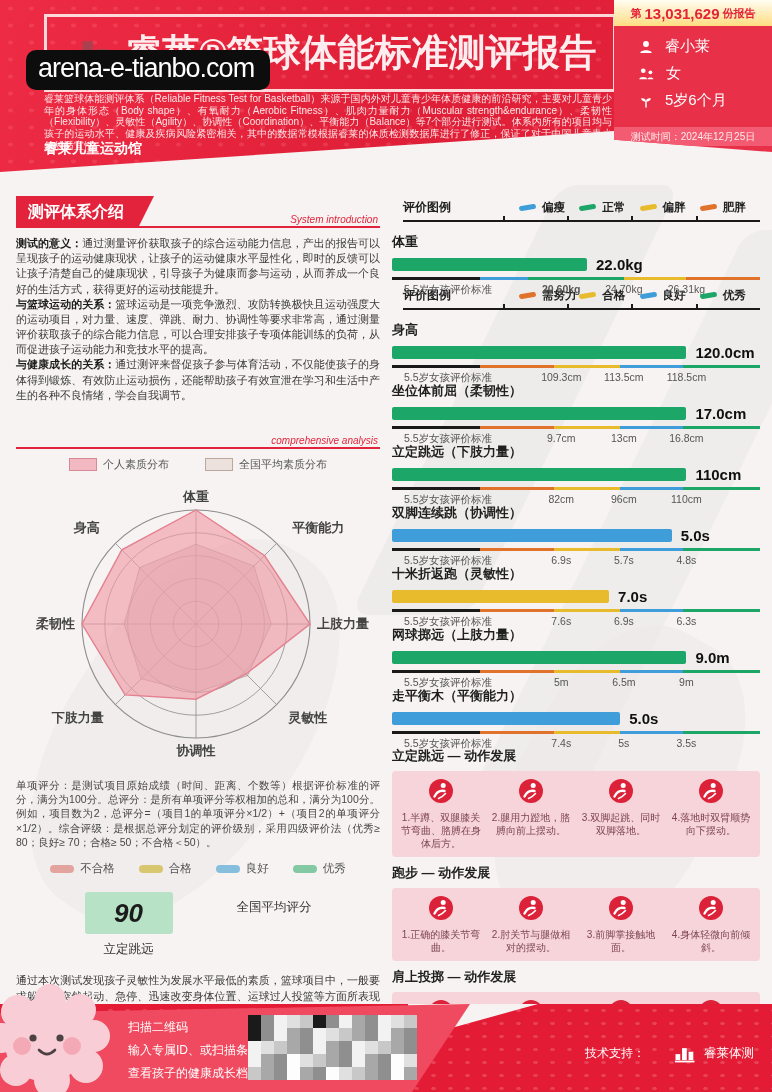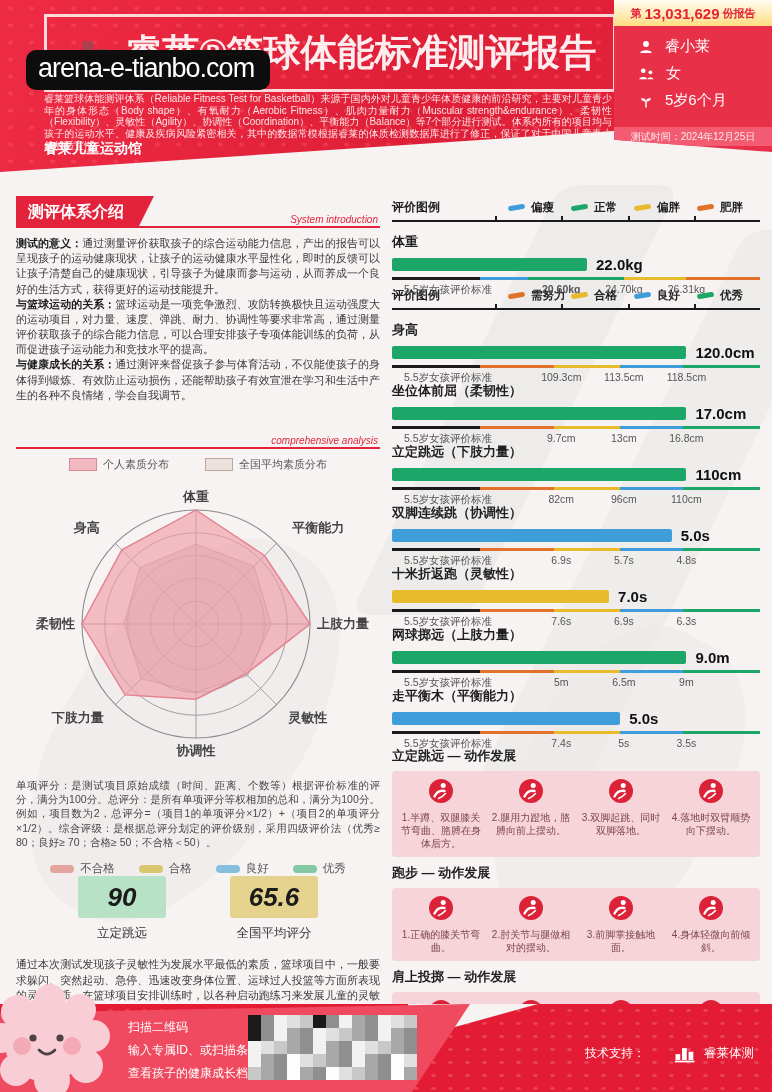--- a/index.html
+++ b/index.html
@@ -55,32 +55,32 @@
   .intro-paras b{color:#1c1c1c;}
   .analysis-head{margin-top:14px;}
   .radar-legend{display:flex;justify-content:center;gap:36px;margin-top:8px;font-size:11px;color:#555;}
   .rl-item{display:flex;align-items:center;gap:6px;}
   .rl-swatch{width:26px;height:11px;border:1px solid #d98896;background:#f3b9c2;}
   .rl-swatch.avg{border-color:#bba89f;background:#ece1dc;}
   .score-note{font-size:10.5px;color:#474747;line-height:1.36;text-align:justify;margin-top:6px;}
   .rating-legend{display:flex;justify-content:center;gap:24px;margin-top:12px;font-size:11.5px;color:#555;}
   .rt-item{display:flex;align-items:center;gap:6px;}
   .rt-swatch{width:24px;height:8px;border-radius:4px;}
-  .score-row{display:flex;justify-content:center;gap:64px;}
+  .score-row{display:flex;justify-content:center;gap:64px;margin-top:16px;}
   .score-col{text-align:center;}
   .score-box{width:88px;height:42px;border-radius:3px;display:flex;align-items:center;justify-content:center;
     font-size:26px;font-weight:bold;font-style:italic;color:#1b1b1b;}
   .score-box.green{background:#b7e2c6;}
   .score-box.yellow{background:#e5d28c;}
   .score-label{margin-top:7px;font-size:12.5px;color:#333;}
   .conclusion{margin-top:15px;font-size:11px;color:#3a3a3a;line-height:1.42;text-align:justify;}
 
   
   .col-right{position:absolute;left:392px;top:198px;width:368px;z-index:2;}
-  .legend-wrap{height:27px;}
+  .legend-wrap{height:27px;margin-left:11px;}
   .legend-row{display:flex;align-items:center;height:18px;}
   .lg-title{font-weight:bold;font-size:12px;color:#222;width:116px;}
   .lg-item{flex:1;display:flex;align-items:center;gap:6px;font-size:11.5px;font-weight:bold;color:#222;}
   .lg-swatch{width:17px;height:5px;border-radius:3px;transform:rotate(-9deg);}
   .legend-underline{position:relative;border-top:2px solid #1a1a1a;margin-top:4px;}
   .legend-underline .tick{position:absolute;top:-6px;width:2px;height:5px;background:#1a1a1a;}
   .metric{height:61px;}
   .m-title{font-size:13px;font-weight:bold;color:#1f1f1f;padding-top:8px;}
   .m-bar-row{display:flex;align-items:center;gap:9px;margin-top:5px;}
   .m-bar{height:13px;border-radius:2px;}
@@ -244,21 +244,20 @@
           <span>优秀</span>
         </span>
       </div>
 
     <div class="score-row">
       <div class="score-col">
         <div class="score-box green">90</div>
         <div class="score-label">立定跳远</div>
       </div>
       <div class="score-col">
-        <div class="score-box yellow">65.6</div>
         <div class="score-label">全国平均评分</div>
       </div>
     </div>
 
     <div class="conclusion">通过本次测试发现孩子灵敏性为发展水平最低的素质，篮球项目中，一般要求躲闪、突然起动、急停、迅速改变身体位置、运球过人投篮等方面所表现的灵敏素质。在篮球项目安排训练时，以各种启动跑练习来发展儿童的灵敏性，如根据信号，做徒手或运球的快速起动、冲刺、急停、转身、变向的练习；和各种快速过人切入动作等。</div>
   </div>
 
   <div class="col-right">
     <div id="metrics">
         <div class="legend-wrap">

